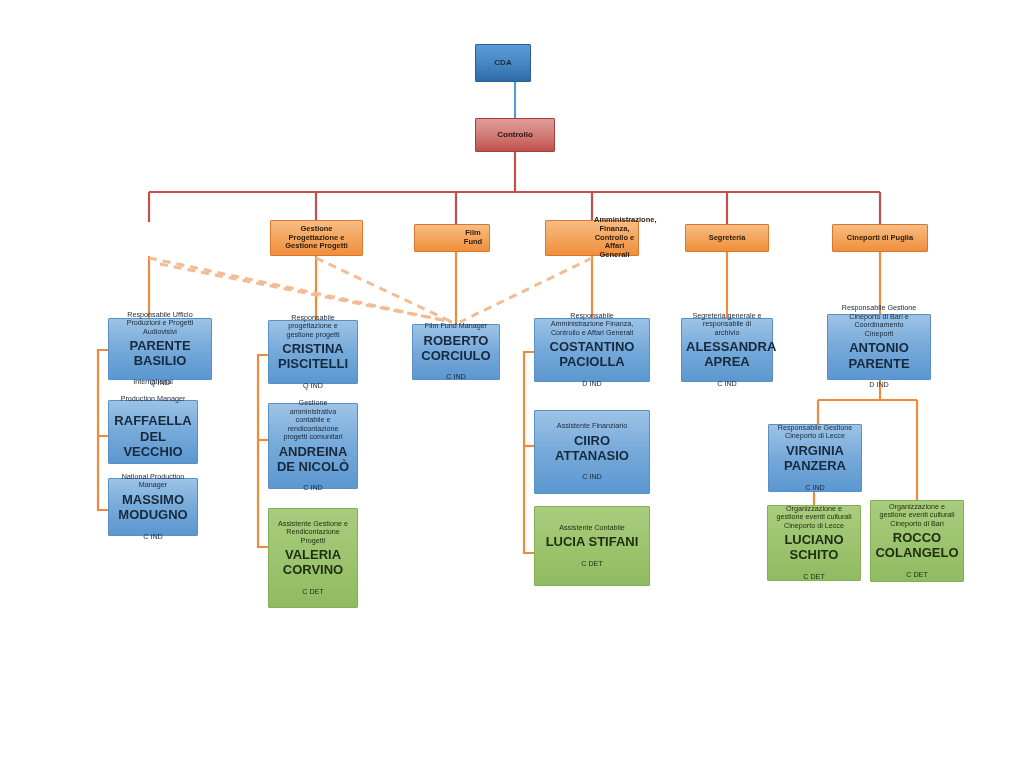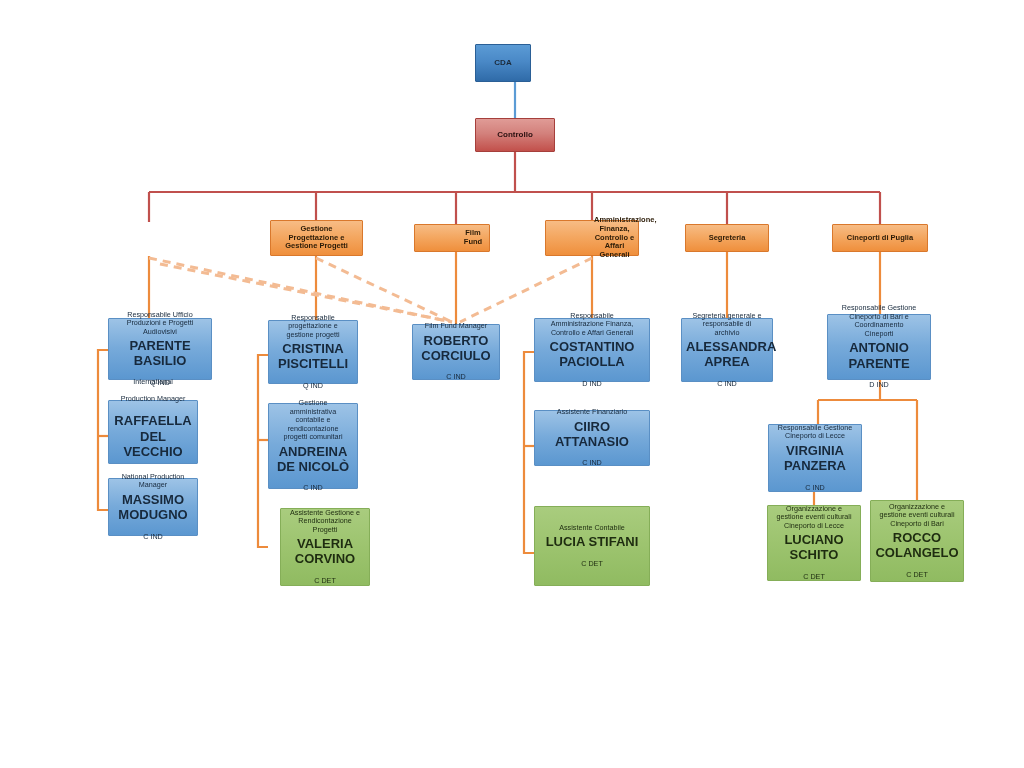--- a/index.html
+++ b/index.html
@@ -188,21 +188,21 @@
   <div class="node blue" style="left:268px;top:403px;width:90px;height:86px;">
     <span class="ln">Gestione</span>
     <span class="ln">amministrativa</span>
     <span class="ln">contabile e</span>
     <span class="ln">rendicontazione</span>
     <span class="ln">progetti comunitari</span>
     <span class="nm">ANDREINA DE NICOLÒ</span>
     <span class="cd">C IND</span>
   </div>
 
-  <div class="node green" style="left:280px;top:508px;width:90px;height:78px;">
+  <div class="node green" style="left:268px;top:508px;width:90px;height:100px;">
     <span class="ln">Assistente Gestione e</span>
     <span class="ln">Rendicontazione</span>
     <span class="ln">Progetti</span>
     <span class="nm">VALERIA CORVINO</span>
     <span class="cd">C DET</span>
   </div>
 
   <div class="node blue" style="left:412px;top:324px;width:88px;height:56px;">
     <span class="ln">Film Fund Manager</span>
     <span class="nm">ROBERTO CORCIULO</span>
@@ -210,21 +210,21 @@
   </div>
 
   <div class="node blue" style="left:534px;top:318px;width:116px;height:64px;">
     <span class="ln">Responsabile</span>
     <span class="ln">Amministrazione  Finanza,</span>
     <span class="ln">Controllo e Affari Generali</span>
     <span class="nm">COSTANTINO PACIOLLA</span>
     <span class="cd">D IND</span>
   </div>
 
-  <div class="node blue" style="left:534px;top:410px;width:116px;height:56px;">
+  <div class="node blue" style="left:534px;top:410px;width:116px;height:84px;">
     <span class="ln">Assistente Finanziario</span>
     <span class="nm">CIIRO ATTANASIO</span>
     <span class="cd">C  IND</span>
   </div>
 
   <div class="node green" style="left:534px;top:506px;width:116px;height:80px;">
     <span class="ln">Assistente Contabile</span>
     <span class="nm">LUCIA STIFANI</span>
     <span class="cd">C DET</span>
   </div>

